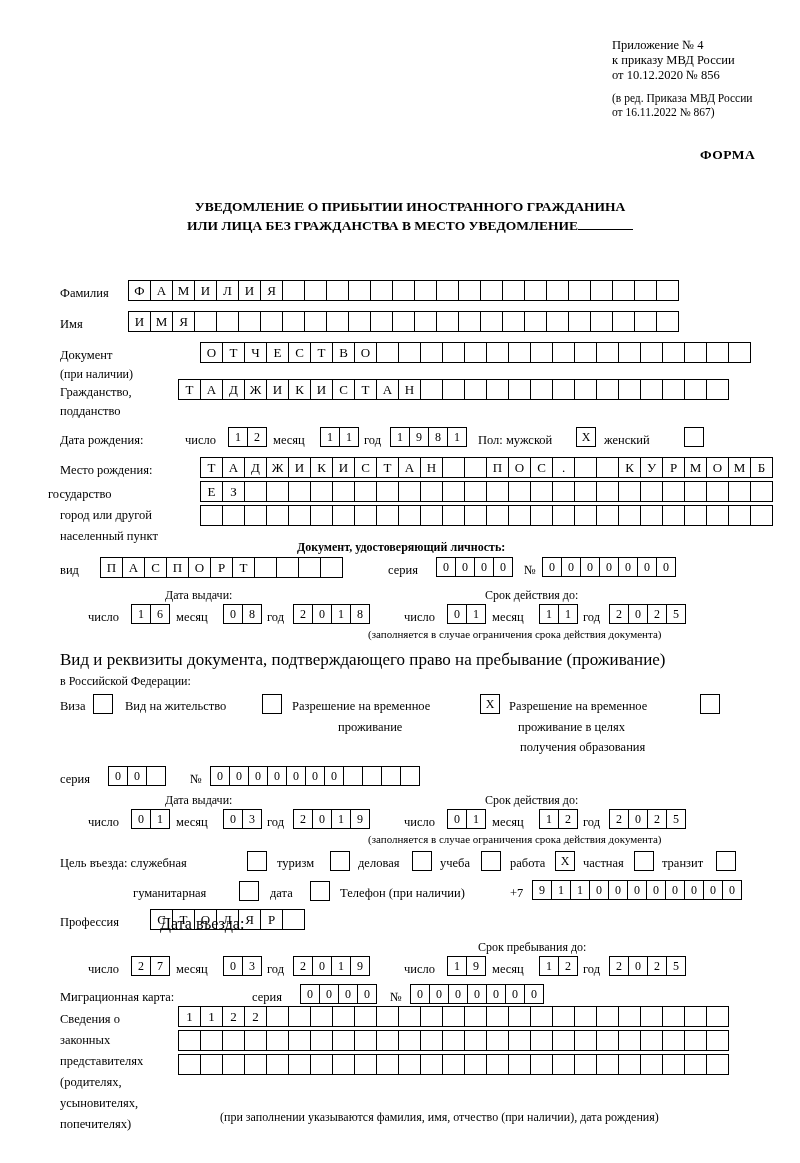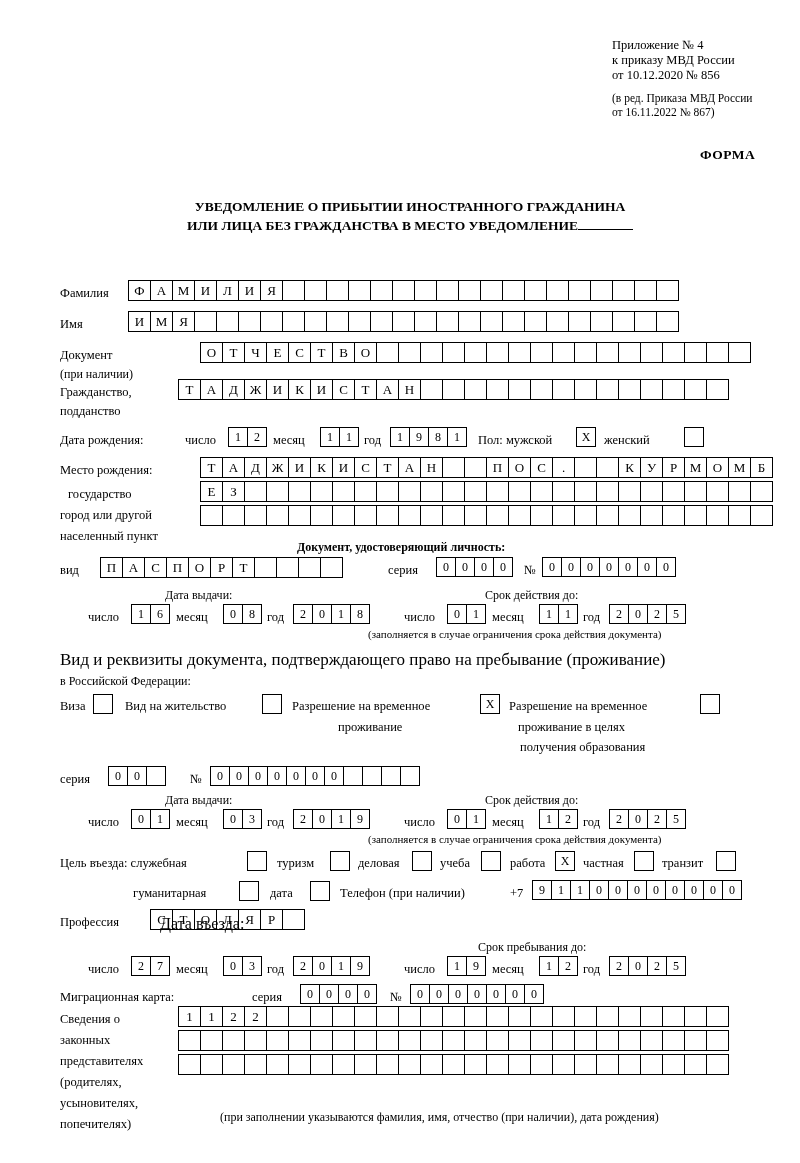--- a/index.html
+++ b/index.html
@@ -207,21 +207,21 @@
       <div class="c">9</div>
       <div class="c">8</div>
       <div class="c">1</div>
     </div>
   <div class="lbl" style="left:478px;top:433px">Пол: мужской</div>
   <div class="box" id="b-male" style="left:576px;top:427px">Х</div>
   <div class="lbl" style="left:604px;top:433px">женский</div>
   <div class="box" id="b-female" style="left:684px;top:427px"></div>
 
   <div class="lbl" style="left:60px;top:463px">Место рождения:</div>
-  <div class="lbl" style="left:68px;top:487px">государство</div>
+  <div class="lbl" style="left:48px;top:487px">государство</div>
   <div class="lbl" style="left:60px;top:508px">город или другой</div>
   <div class="lbl" style="left:60px;top:529px">населенный пункт</div>
   <div class="cells" id="g-bp1" style="left:200px;top:457px">
       <div class="c">Т</div>
       <div class="c">А</div>
       <div class="c">Д</div>
       <div class="c">Ж</div>
       <div class="c">И</div>
       <div class="c">К</div>
       <div class="c">И</div>

